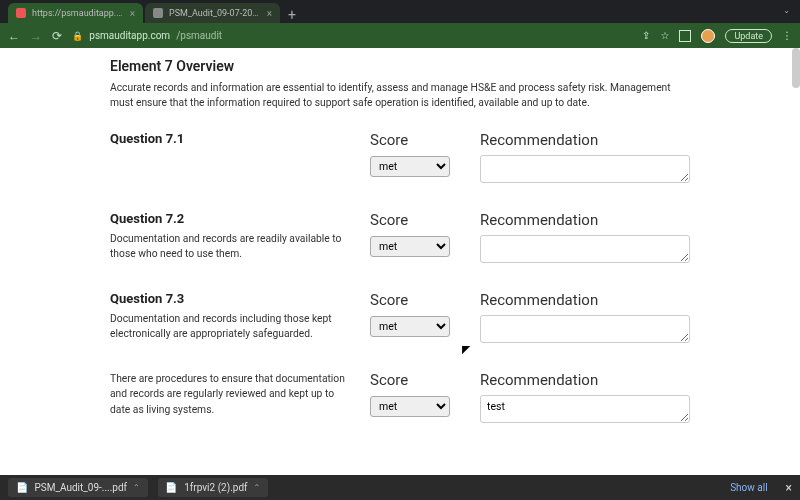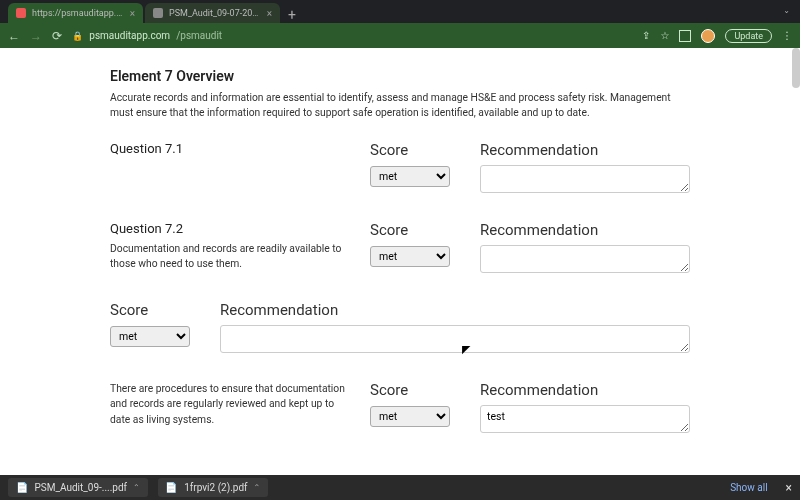--- a/index.html
+++ b/index.html
@@ -17,27 +17,27 @@
 .navbtn{font-size:12px;color:#cde8cd;cursor:pointer;opacity:.9}
 .navbtn.dim{opacity:.4}
 .urlbox{flex:1;display:flex;align-items:center;gap:6px;font-size:10px}
 .urlbox .lock{font-size:9px}
 .right-icons{display:flex;align-items:center;gap:10px;font-size:10px}
 .update-btn{border:1px solid #cde8cd;border-radius:10px;padding:1px 8px;font-size:9px;display:flex;gap:4px}
 .avatar{width:14px;height:14px;border-radius:50%;background:#e8a050;border:1px solid #fff}
 .ext-icon{width:12px;height:12px;border:1px solid #cde8cd;display:inline-block}
 .page{position:absolute;top:48px;bottom:25px;left:0;right:0;overflow:hidden;display:flex;justify-content:center}
 .scrollthumb{position:absolute;right:0;top:48px;width:8px;height:40px;background:#ccc;border-radius:4px}
-.content{width:580px;padding:16px 0 0 0}
+.content{width:580px;padding:6px 0 0 0}
 h2.ov{font-size:14px;font-weight:600;color:#222;margin:4px 0 6px}
 .ovtext{font-size:10.3px;color:#333;line-height:1.5;margin-bottom:10px}
 .q{display:flex;gap:20px;padding:10px 0 14px;border-top:0}
 .q+.q{margin-top:0}
 .qcol{width:240px}
-.qtitle{font-size:13px;font-weight:400;color:#222;margin-bottom:5px}
+.qtitle{font-size:13px;font-weight:700;color:#222;margin-bottom:5px}
 .qdesc{font-size:10.3px;color:#333;line-height:1.5}
 .scol{width:90px}
 .label{font-size:15px;color:#333;margin-bottom:6px}
 select.score{width:80px;height:21px;font-size:10.5px;border:1px solid #aaa;border-radius:3px;padding:0 4px;background:#efefef}
 .rcol{flex:1}
 textarea.rec{width:100%;height:28px;border:1px solid #ccc;border-radius:3px;padding:4px 6px;font-size:10.5px;resize:vertical;font-family:inherit}
 .cursor{position:absolute;left:462px;top:343px;font-size:11px;color:#000;pointer-events:none;z-index:50}
 .dlbar{position:absolute;bottom:0;left:0;right:0;height:25px;background:#2a2a2a;display:flex;align-items:center;padding:0 8px;gap:10px;color:#ddd;font-size:10px}
 .dlitem{background:#3a3a3a;height:19px;border-radius:3px;padding:0 8px;display:flex;align-items:center;gap:6px;min-width:110px}
 .dlicon{font-size:10px}
@@ -99,20 +99,24 @@
         </div>
         <div class="q">
           <div class="qcol">
             <div class="qtitle">Question 7.2</div>
             <div class="qdesc">Documentation and records are readily available to those who need to use them.</div>
           </div>
           <div class="scol"><div class="label">Score</div><select class="score"><option>met</option></select></div>
           <div class="rcol"><div class="label">Recommendation</div><textarea class="rec" style=""></textarea></div>
         </div>
         <div class="q">
+          <div class="qcol">
+            <div class="qtitle">Question 7.3</div>
+            <div class="qdesc">Documentation and records including those kept electronically are appropriately safeguarded.</div>
+          </div>
           <div class="scol"><div class="label">Score</div><select class="score"><option>met</option></select></div>
           <div class="rcol"><div class="label">Recommendation</div><textarea class="rec" style=""></textarea></div>
         </div>
         <div class="q">
           <div class="qcol">
             <div class="qdesc">There are procedures to ensure that documentation and records are regularly reviewed and kept up to date as living systems.</div>
           </div>
           <div class="scol"><div class="label">Score</div><select class="score"><option>met</option></select></div>
           <div class="rcol"><div class="label">Recommendation</div><textarea class="rec" style="">test</textarea></div>
         </div>

